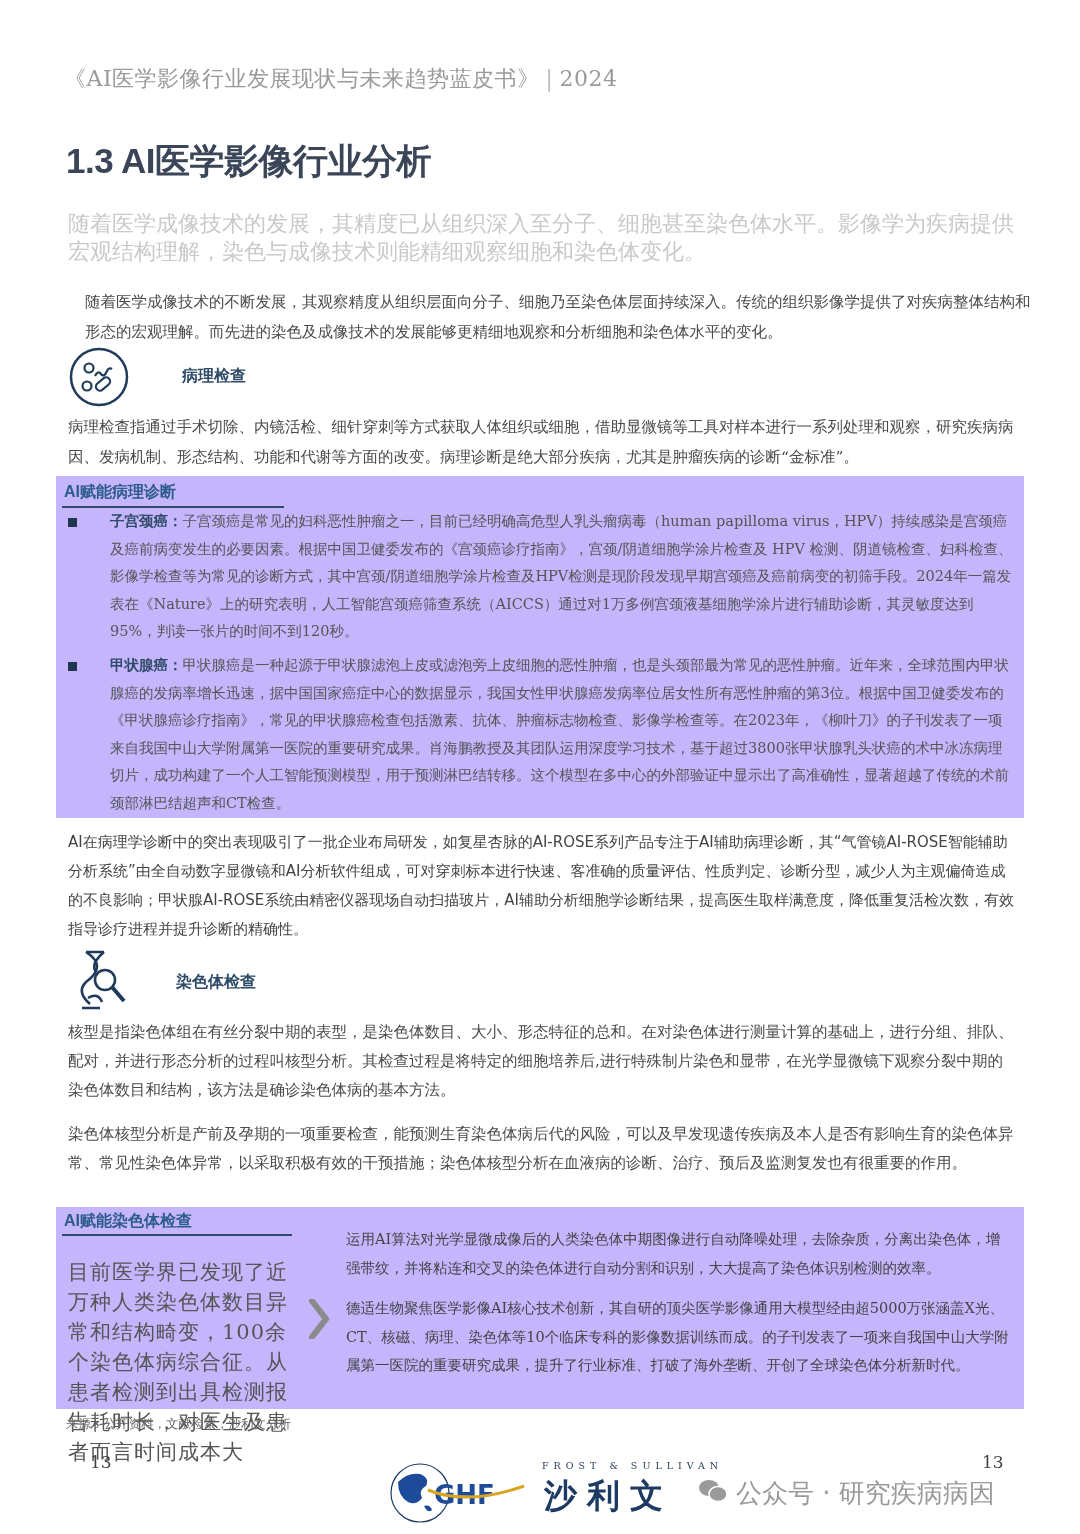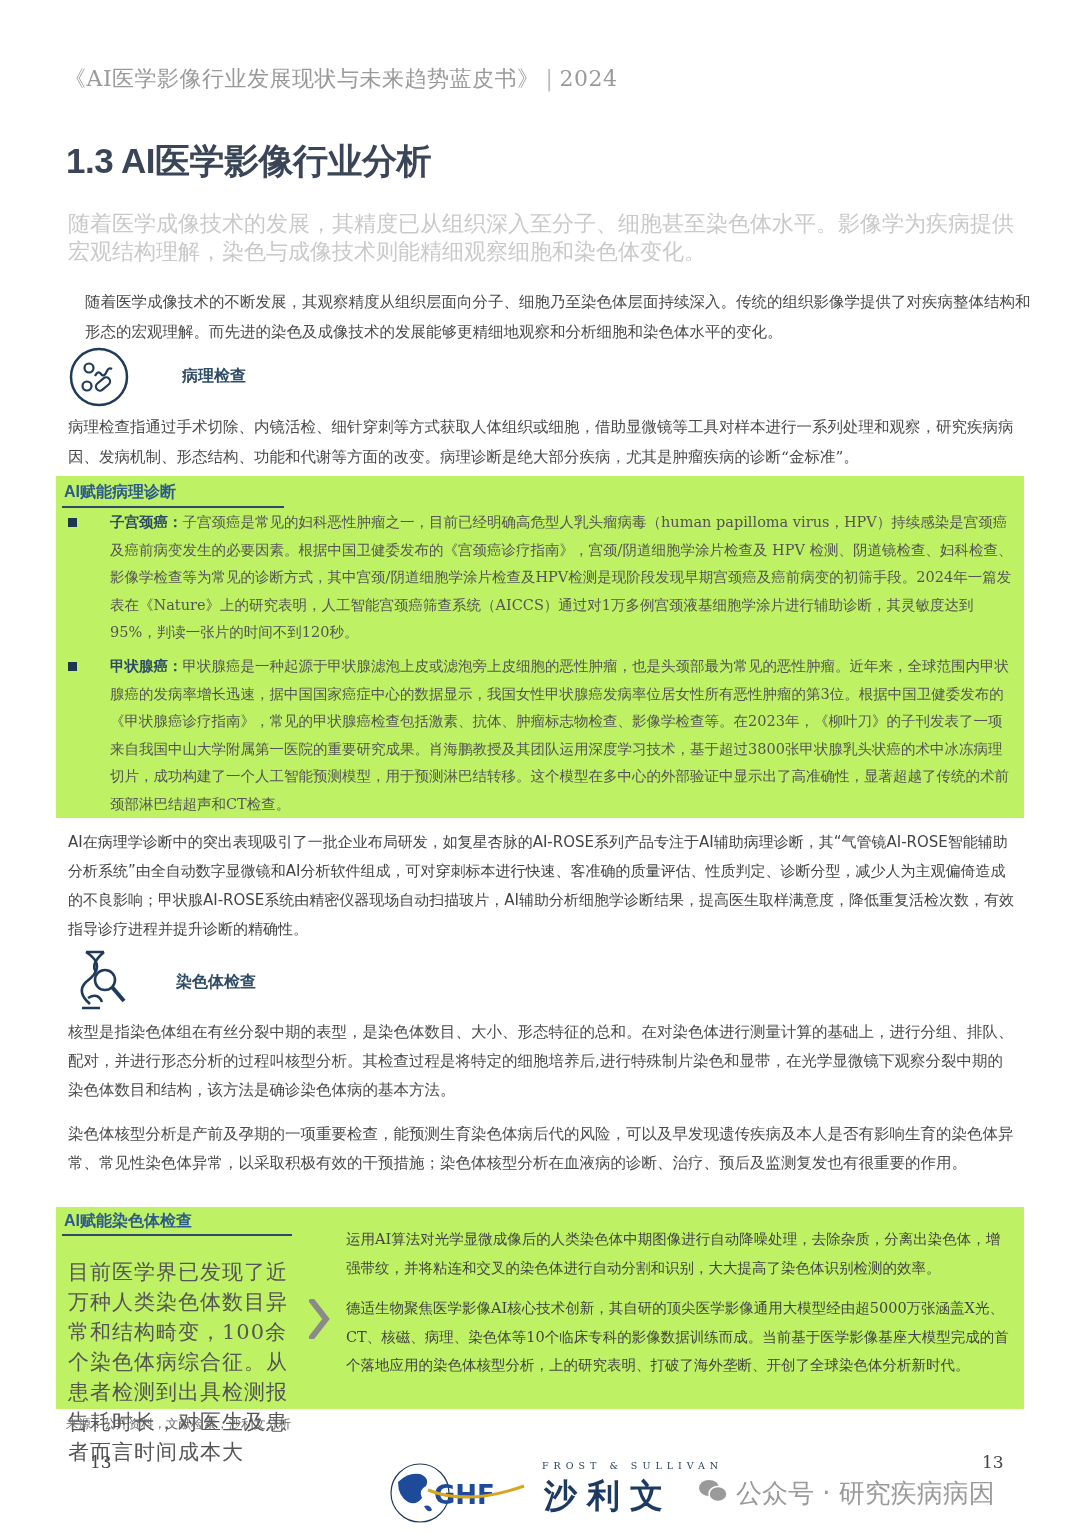--- a/index.html
+++ b/index.html
@@ -10,28 +10,28 @@
     .running-header .sep { color: #bbb; margin: 0 6px; }
     .section-title { left: 66px; top: 138px; font-size: 35px; font-weight: bold; color: #3a4557;
                      font-family: Liberation Sans, sans-serif; letter-spacing: -0.5px; }
     .lead { left: 68px; top: 210px; width: 950px; font-size: 22px; line-height: 28px; color: #c9c9c9; }
     .para { font-size: 15.5px; line-height: 30px; color: #4a4a4a; width: 950px; left: 68px; }
     .para.intro { top: 287px; margin-left: 17px; }
     .icon-circle { left: 68px; top: 346px; width: 62px; height: 62px; }
     .subhead { font-size: 16px; font-weight: bold; color: #2d4a66; }
     .subhead.patho { left: 182px; top: 366px; }
     .para.patho { top: 412px; }
-    .box { background: #bef264; }
+    .box { background: #c4b5fd; }
     .box1 { left: 56px; top: 476px; width: 968px; height: 342px; }
     .box-title { font-family: "Liberation Sans", "DejaVu Sans", sans-serif; font-size: 16px; font-weight: bold; color: #2d5b8c; }
     .box-title-rule { height: 2px; background: #2d4a6a; }
     .bullet-item { position: absolute; left: 12px; width: 945px; }
     .bullet-sq { position: absolute; left: 0; top: 10px; width: 9px; height: 9px; background: #1f3550; }
     .bullet-text { margin-left: 42px; font-size: 14.5px; line-height: 27.5px; color: #555; }
-    .bullet-text b { color: #2d4a66; }
+    .bullet-text b { color: #2d4a66; font-family: Liberation Serif, serif; }
     .para.ai { top: 828px; line-height: 29px; font-family: "DejaVu Sans", "Liberation Sans", sans-serif; font-size: 15px; color: #444; }
     .dna-icon { left: 78px; top: 948px; width: 56px; height: 66px; }
     .subhead.chromo { left: 176px; top: 972px; }
     .para.karyo1 { top: 1018px; line-height: 29px; }
     .para.karyo2 { top: 1120px; line-height: 29px; }
     .box2 { left: 56px; top: 1207px; width: 968px; height: 202px; }
     .box2-left { position: absolute; left: 12px; top: 50px; width: 240px; font-size: 21px; line-height: 30px; color: #555; letter-spacing: 1px; }
     .chev { position: absolute; left: 252px; top: 92px; width: 22px; height: 40px; }
     .box2-right { position: absolute; left: 290px; top: 18px; width: 665px; font-size: 14.5px; line-height: 28.5px; color: #444; }
     .box2-right p { margin: 0 0 12px 0; }
@@ -99,21 +99,21 @@
   <div style="position:absolute; left:8px; top:4px;" class="box-title">AI赋能染色体检查</div>
   <div style="position:absolute; left:6px; top:27px; width:230px;" class="box-title-rule"></div>
   <div class="box2-left">目前医学界已发现了近万种人类染色体数目异常和结构畸变，100余个染色体病综合征。从患者检测到出具检测报告耗时长，对医生及患者而言时间成本大</div>
   <div class="chev">
     <svg width="22" height="40" viewBox="0 0 22 40">
         <path d="M4 2 L18 20 L4 38" fill="none" stroke="#8a8a8a" stroke-width="6" stroke-linecap="round"></path>
       </svg>
   </div>
   <div class="box2-right">
     <p>运用AI算法对光学显微成像后的人类染色体中期图像进行自动降噪处理，去除杂质，分离出染色体，增强带纹，并将粘连和交叉的染色体进行自动分割和识别，大大提高了染色体识别检测的效率。</p>
-    <p>德适生物聚焦医学影像AI核心技术创新，其自研的顶尖医学影像通用大模型经由超5000万张涵盖X光、CT、核磁、病理、染色体等10个临床专科的影像数据训练而成。当前基于医学影像基座大模型完成的首个落地应用的染色体核型分析，上的研究表明、打破了海外垄断、开创了全球染色体分析新时代。</p>
+    <p>德适生物聚焦医学影像AI核心技术创新，其自研的顶尖医学影像通用大模型经由超5000万张涵盖X光、CT、核磁、病理、染色体等10个临床专科的影像数据训练而成。的子刊发表了一项来自我国中山大学附属第一医院的重要研究成果，提升了行业标准、打破了海外垄断、开创了全球染色体分析新时代。</p>
   </div>
 </div>
 
 <div class="abs source">来源：公开资料，文献检索，沙利文分析</div>
 
 <div class="abs page-num" style="left:90px;">13</div>
 <div class="abs page-num" style="left:982px;">13</div>
 
 <div class="abs footer-logos">
   <div style="position:absolute; left:0; top:0;">

